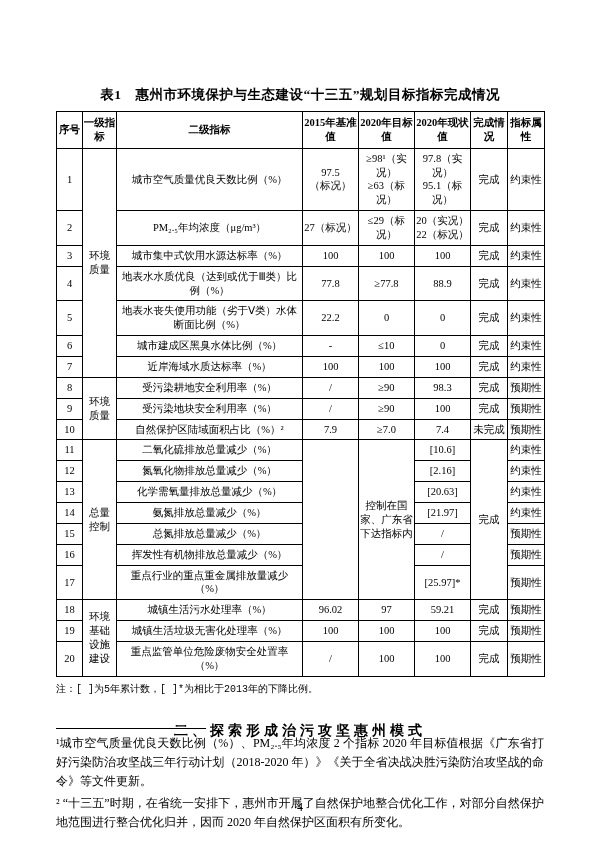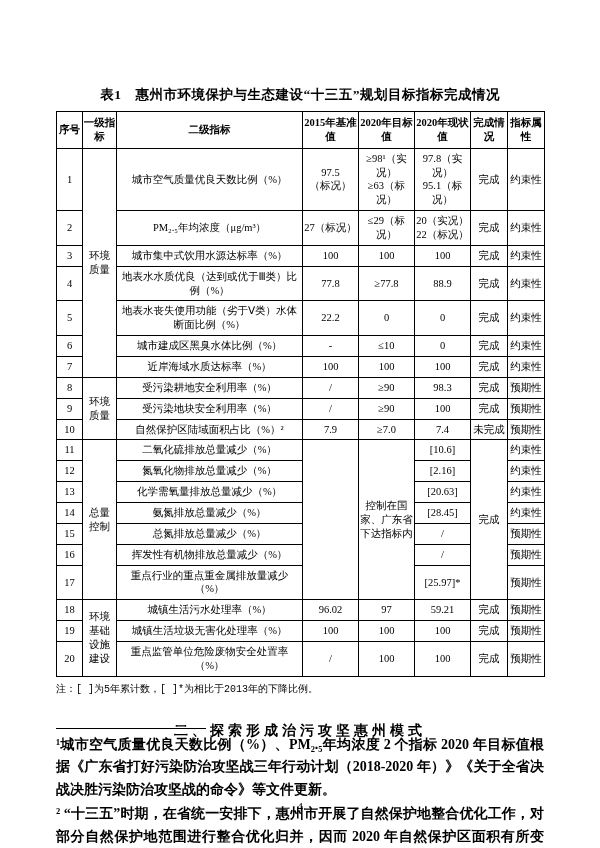--- a/index.html
+++ b/index.html
@@ -74,25 +74,24 @@
     position:absolute;
     left:56px; right:56px;
     top:728px;
   }
   .footnote-rule {
     width:150px;
     border-top:1px solid #000;
     margin:0 0 5px 0;
   }
   .footnote {
-    font-size:14px;
+    font-size:12px;
     line-height:1.6;
     margin:0 0 2px 0;
     text-align:justify;
-    font-weight:bold;
   }
   .page-number {
     position:absolute;
     left:0; right:0;
     top:800px;
     text-align:center;
     font-size:12px;
   }
 </style>
 </head>
@@ -243,21 +242,21 @@
         </tr>
         <tr>
           <td>13</td>
           <td class="indicator-cell">化学需氧量排放总量减少（%）</td>
           <td>[20.63]</td>
           <td>约束性</td>
         </tr>
         <tr>
           <td>14</td>
           <td class="indicator-cell">氨氮排放总量减少（%）</td>
-          <td>[28.45]</td>
+          <td>[21.97]</td>
           <td>约束性</td>
         </tr>
         <tr>
           <td>15</td>
           <td class="indicator-cell">总氮排放总量减少（%）</td>
           <td>/</td>
           <td>预期性</td>
         </tr>
         <tr>
           <td>16</td>

